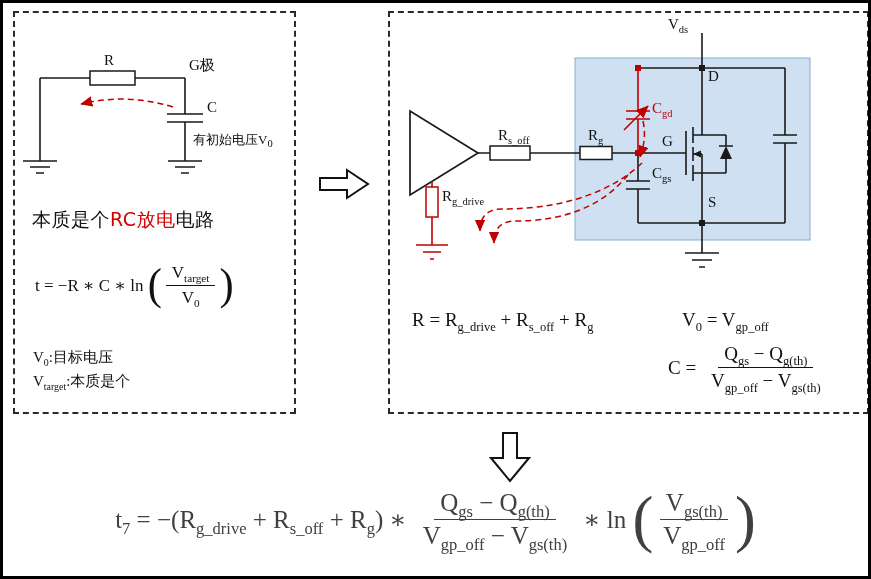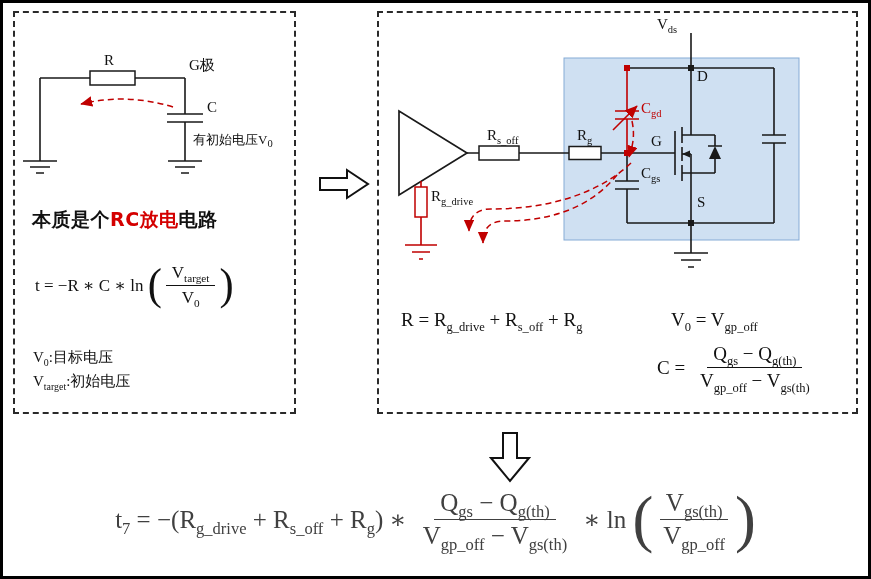--- a/index.html
+++ b/index.html
@@ -1,40 +1,40 @@
 <!DOCTYPE html>
 <html><head>
 <meta charset="utf-8">
 <style>
 *{margin:0;padding:0;box-sizing:border-box}
 html,body{background:#ddd}
 .page{position:relative;width:871px;height:579px;margin:0 auto;background:#fff;border:3px solid #000;
   font-family:"Liberation Serif","DejaVu Serif",serif;color:#111;overflow:hidden}
 .panel{position:absolute;background:#fff;border:2px dashed #2a2a2a}
 .left-panel{left:10px;top:8px;width:283px;height:403px}
-.right-panel{left:374px;top:8px;width:481px;height:403px}
+.right-panel{left:385px;top:8px;width:481px;height:403px}
 svg{display:block;position:absolute;left:0;top:0}
 .wires path{stroke:#1a1a1a;stroke-width:1.6;fill:none}
 path.redwire{stroke:#c00000;stroke-width:1.6;fill:none}
 .res{fill:#fff;stroke:#1a1a1a;stroke-width:1.5}
 .resred{fill:#fff;stroke:#c00000;stroke-width:1.5}
 .reddash{stroke:#c00000;stroke-width:1.5;fill:none;stroke-dasharray:6 4}
 .bluebox{fill:#cfe0f2;stroke:#85abd6;stroke-width:1}
 text{font-family:"Liberation Serif","DejaVu Serif",serif;fill:#111}
 .lbl{font-size:15px}
 .note{font-size:13px}
 .svgsub{font-size:10.5px}
 .redtxt{fill:#c00000}
 .fline{display:flex;align-items:center;white-space:pre}
 .frac{display:flex;flex-direction:column;align-items:center;margin:0 4px}
 .frac .num{padding:0 6px 2px;border-bottom:1.5px solid currentColor;text-align:right;white-space:pre}
 .frac .den{padding:2px 6px 0;white-space:pre}
 sub{font-size:0.66em;line-height:0}
 .bp{font-size:2.5em;font-weight:400;line-height:0.9;transform:scaleY(1.02)}
-.essence{position:absolute;left:17px;top:194px;font-size:19px;font-weight:700;
+.essence{position:absolute;left:17px;top:194px;font-size:19px;font-weight:400;
   font-family:"DejaVu Sans","Liberation Sans",sans-serif;letter-spacing:.5px}
 .essence .hl{color:#d40000}
 .lf{position:absolute;left:20px;top:250px;font-size:17px}
 .defs{position:absolute;left:18px;top:332px;font-size:15px;line-height:1.6}
 .rform{position:absolute;font-size:19px}
 .rf1{left:22px;top:296px}
 .rf2{left:292px;top:296px}
 .rf3{left:22px;top:352px}
 .rf4{left:278px;top:330px}
 .midarrow{left:315px;top:164px}
@@ -76,21 +76,21 @@
     </svg>
 
     <div class="essence"><span>本质是个</span><span class="hl">RC放电</span><span>电路</span></div>
 
     <div class="fline lf">
       <span><span>t = −R ∗ C ∗ ln </span></span><span class="bp">(</span><span class="frac"><span class="num"><span>V</span><sub>target</sub></span><span class="den"><span>V</span><sub>0</sub></span></span><span class="bp">)</span>
     </div>
 
     <div class="defs">
       <div><span>V</span><sub>0</sub><span>:目标电压</span></div>
-      <div><span>V</span><sub>target</sub><span>:初始电压</span></div>
+      <div><span>V</span><sub>target</sub><span>:本质是个</span></div>
     </div>
   </div>
 
   <svg class="midarrow" width="52" height="34" viewBox="0 0 52 34">
     <polygon class="arrowpoly" points="2,11 29,11 29,3 50,17 29,31 29,23 2,23"></polygon>
   </svg>
 
   <div class="panel right-panel">
     <svg width="477" height="278" viewBox="0 0 477 278">
       <defs>

